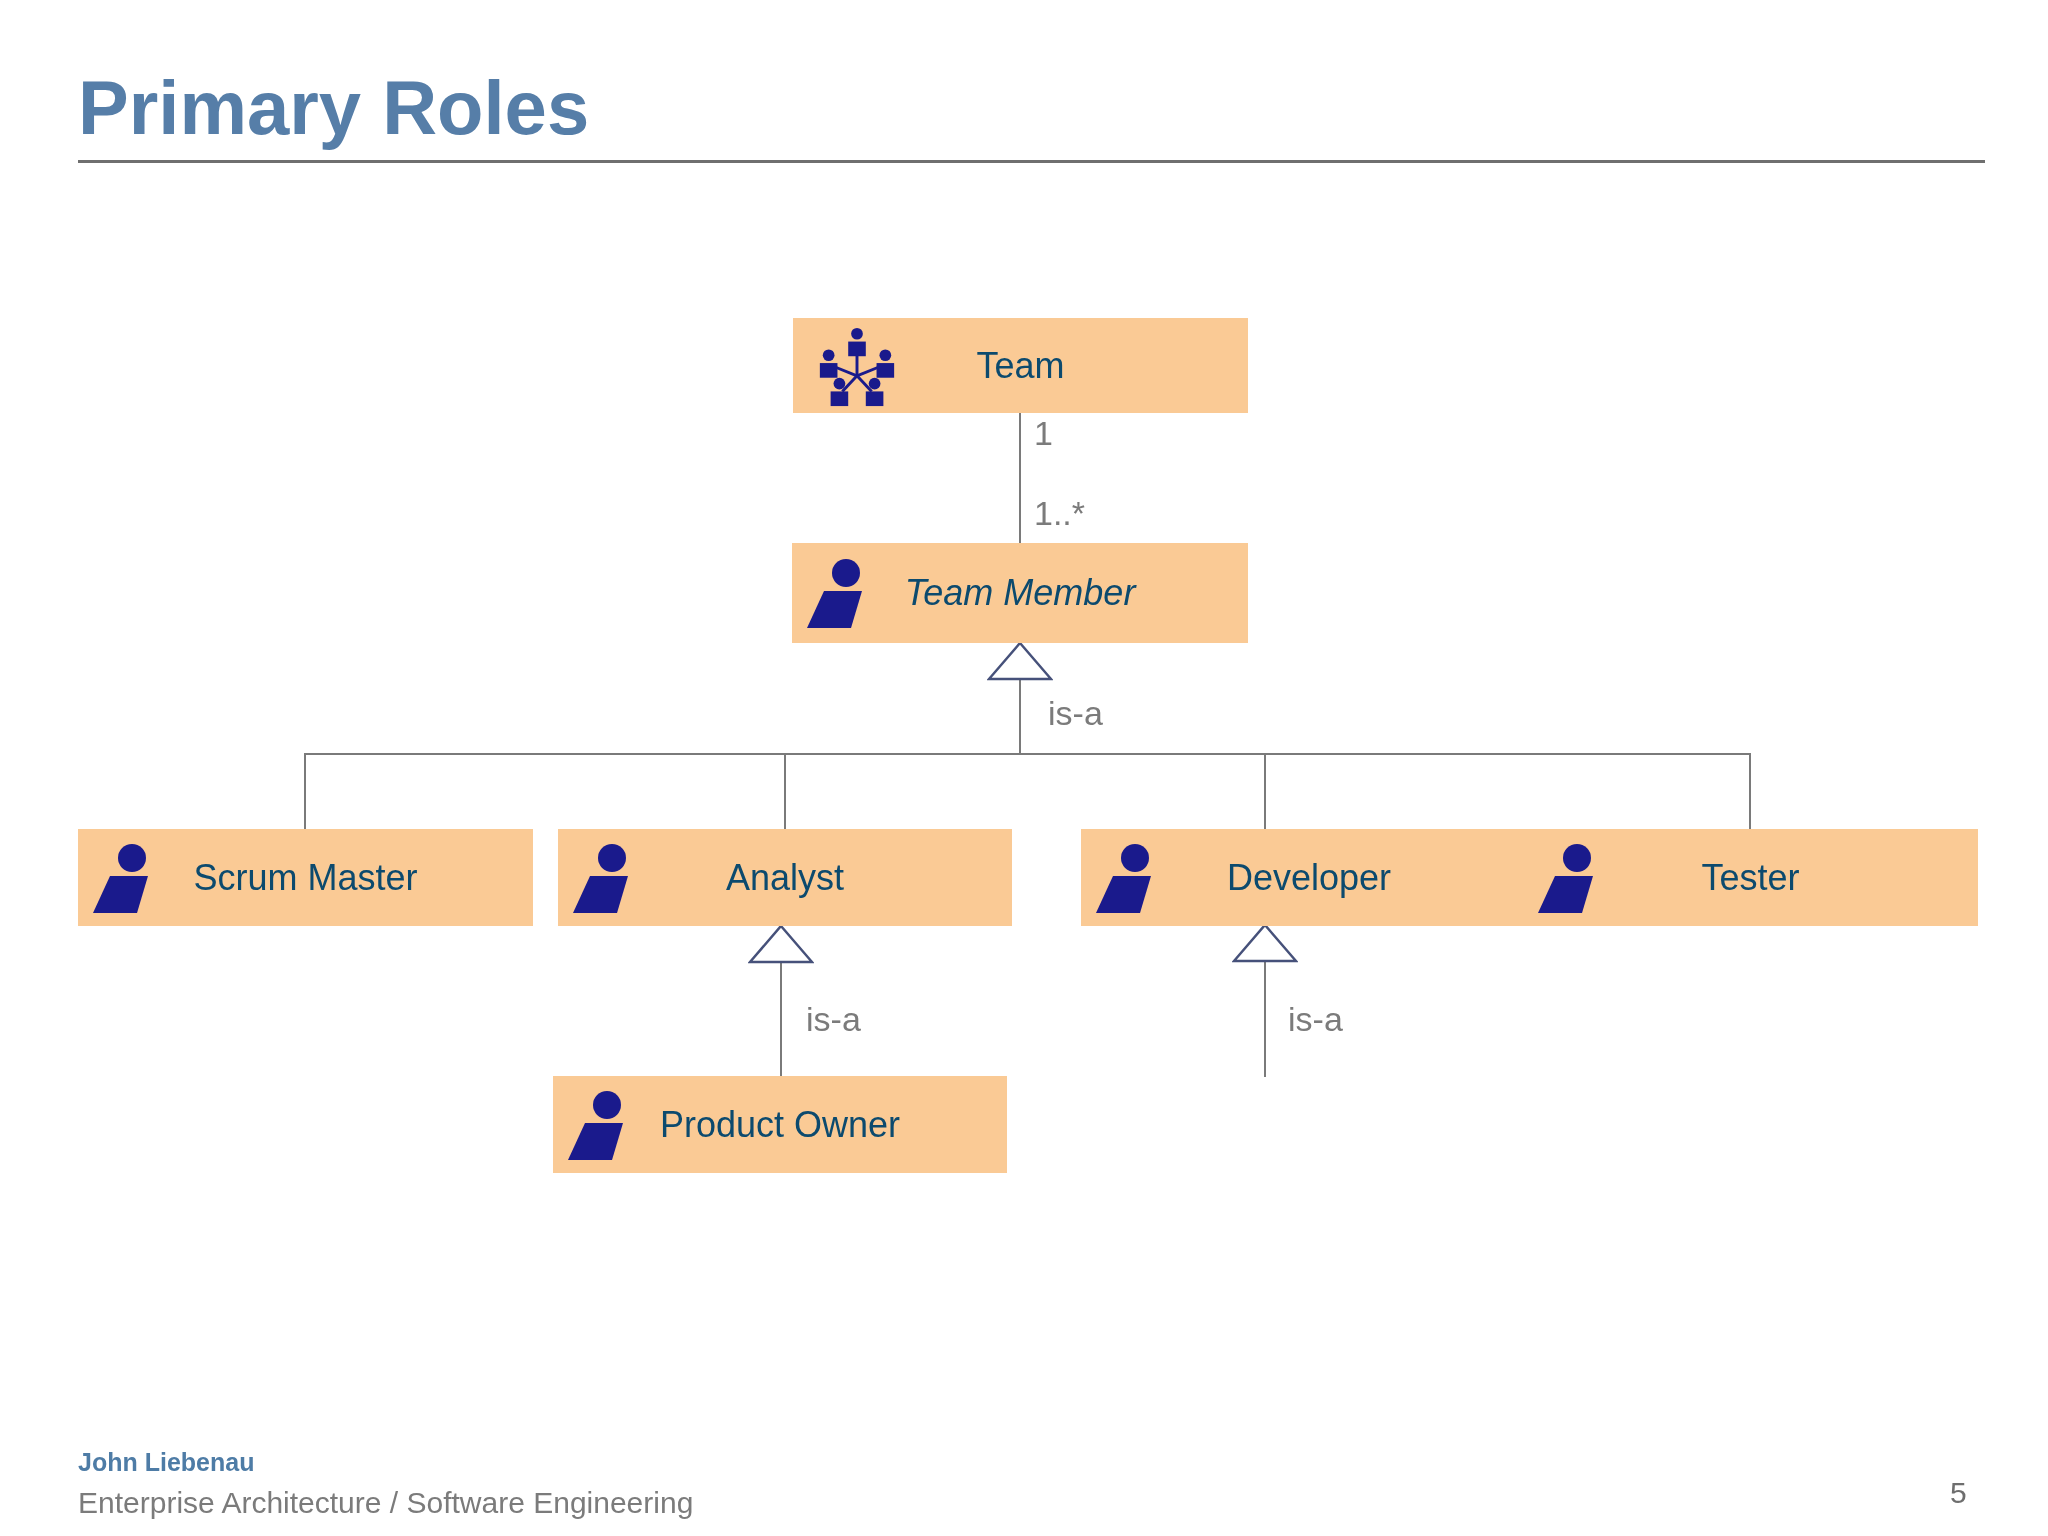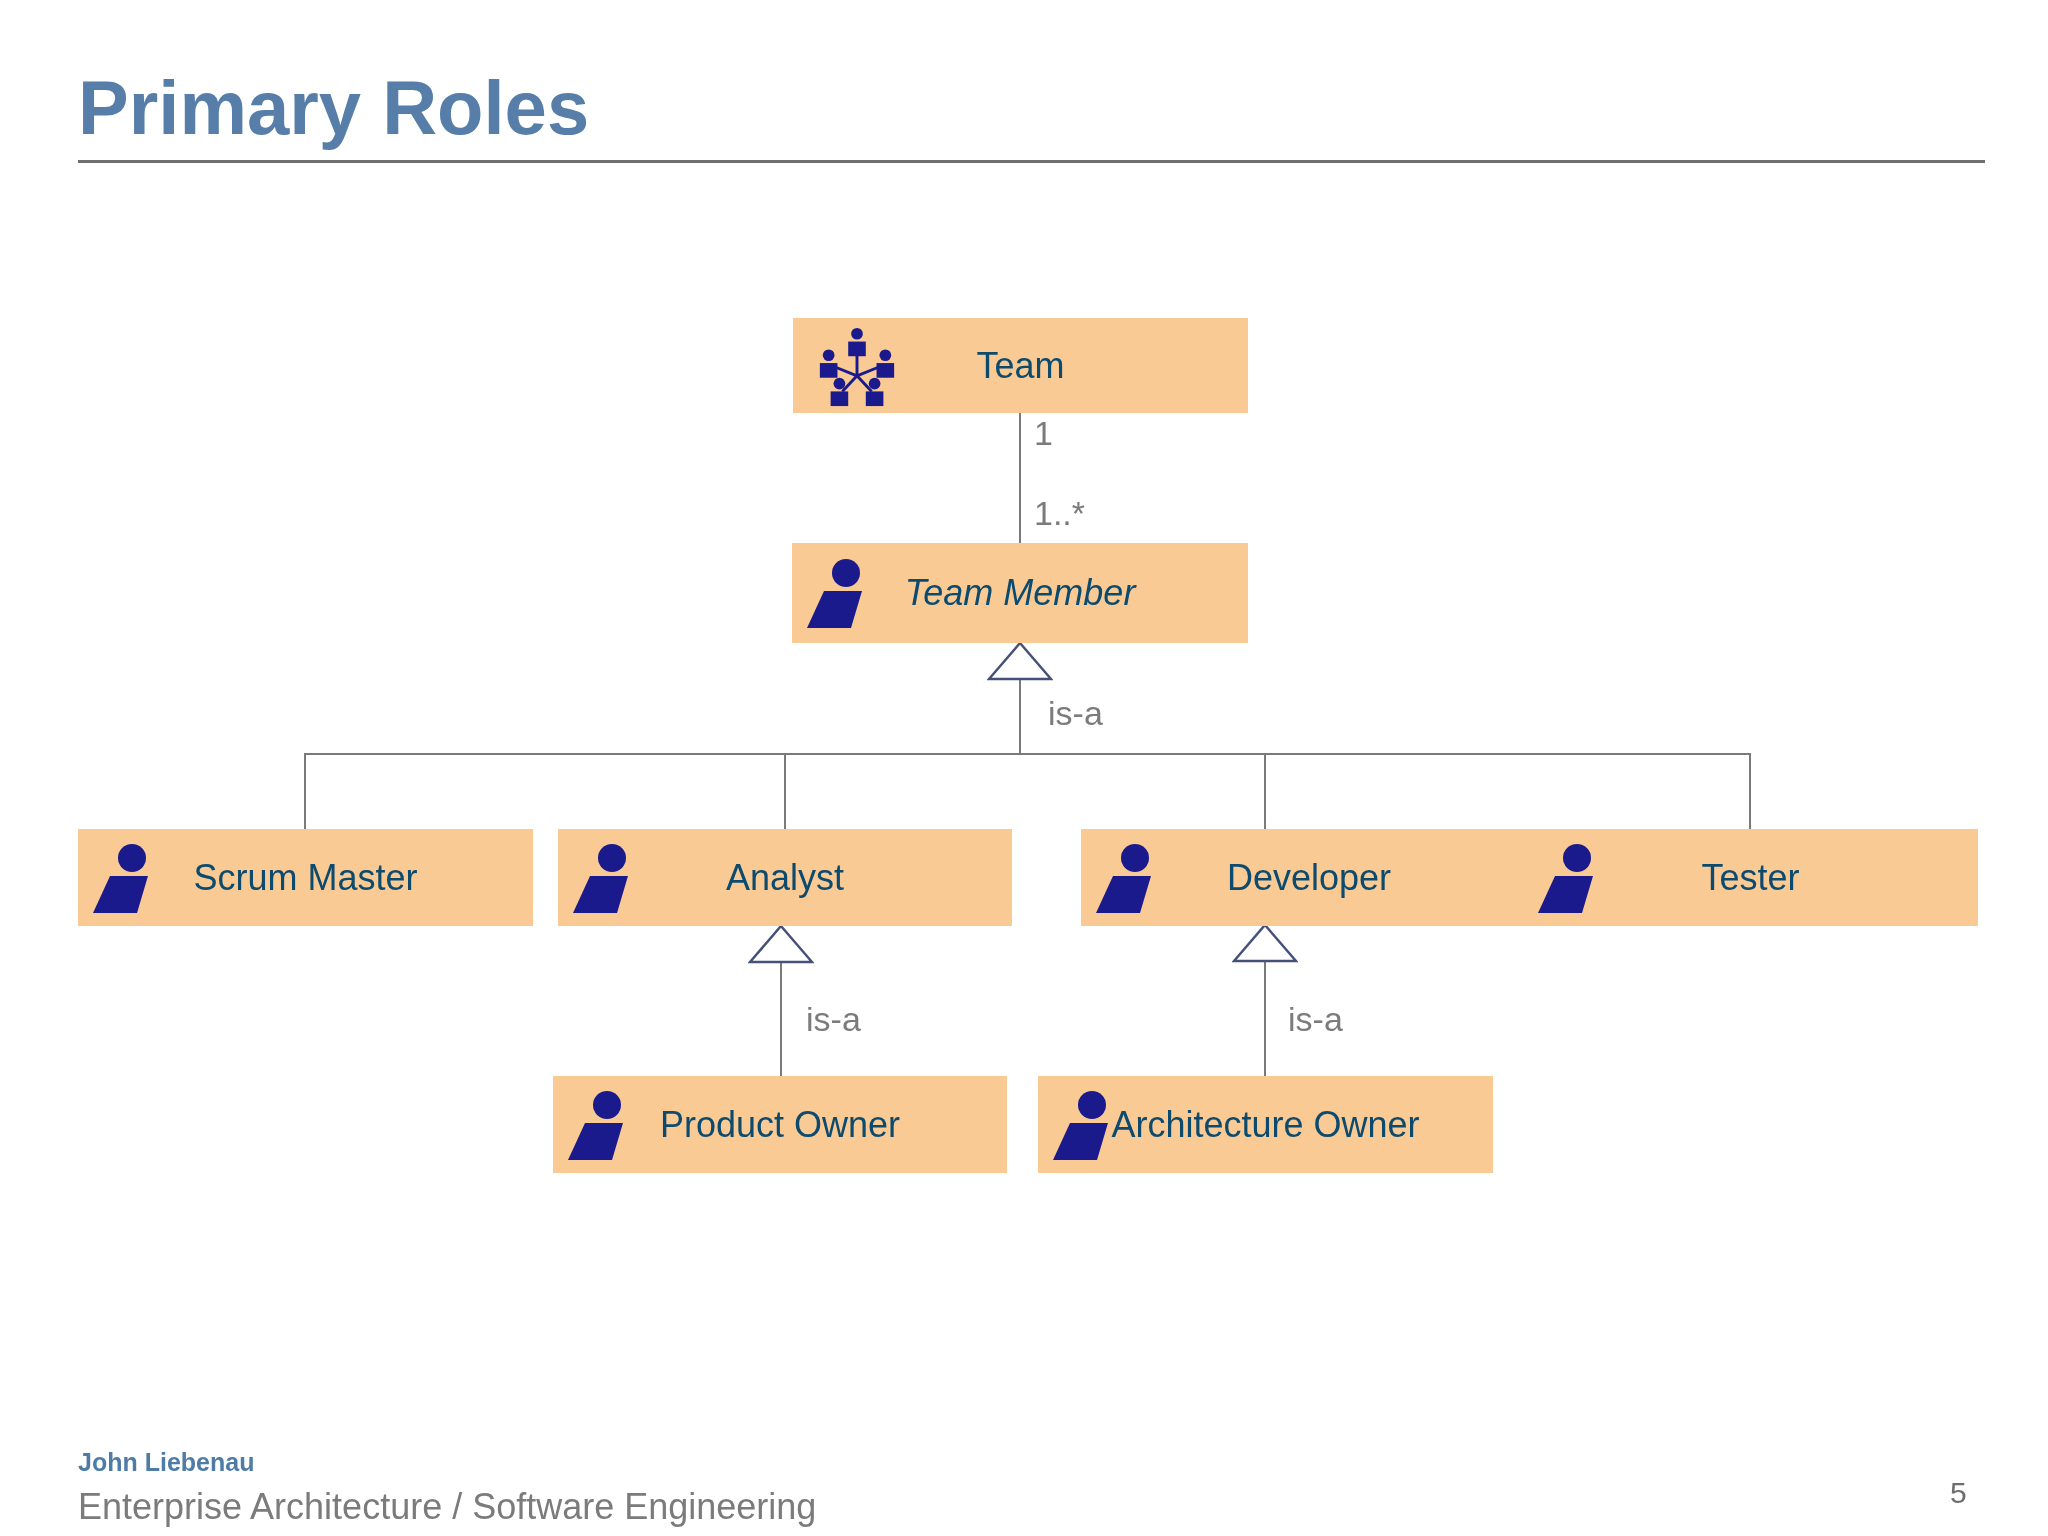--- a/index.html
+++ b/index.html
@@ -69,21 +69,21 @@
   .isa-mid{left:1048px;top:694px;}
   .isa-an {left:806px;top:1000px;}
   .isa-dev{left:1288px;top:1000px;}
   
   .footer-author{
     position:absolute;left:78px;top:1448px;
     font-size:25px;font-weight:bold;color:#4E7CA6;
   }
   .footer-subtitle{
     position:absolute;left:78px;top:1486px;
-    font-size:36px;color:#7B7B7B;
+    font-size:30px;color:#7B7B7B;
   }
   .page-number{
     position:absolute;left:1950px;top:1476px;
     font-size:30px;color:#6E6E6E;
   }
 </style>
 </head>
 <body>
 
 <div class="slide">
@@ -203,27 +203,18 @@
   <div class="node n-productowner">
     <span class="icon">
       <svg width="62" height="70" viewBox="0 0 62 70">
           <circle cx="40" cy="15" r="14" fill="#1A1A8C"></circle>
           <polygon points="18,33 56,33 45,70 1,70" fill="#1A1A8C"></polygon>
         </svg>
     </span>
     <span class="label">Product Owner</span>
   </div>
 
-  <div class="node n-archowner">
-    <span class="icon">
-      <svg width="62" height="70" viewBox="0 0 62 70">
-          <circle cx="40" cy="15" r="14" fill="#1A1A8C"></circle>
-          <polygon points="18,33 56,33 45,70 1,70" fill="#1A1A8C"></polygon>
-        </svg>
-    </span>
-    <span class="label">Architecture Owner</span>
-  </div>
 
   <div class="footer-author">John Liebenau</div>
   <div class="footer-subtitle">Enterprise Architecture / Software Engineering</div>
   <div class="page-number">5</div>
 
 </div>
 
 </body></html>

